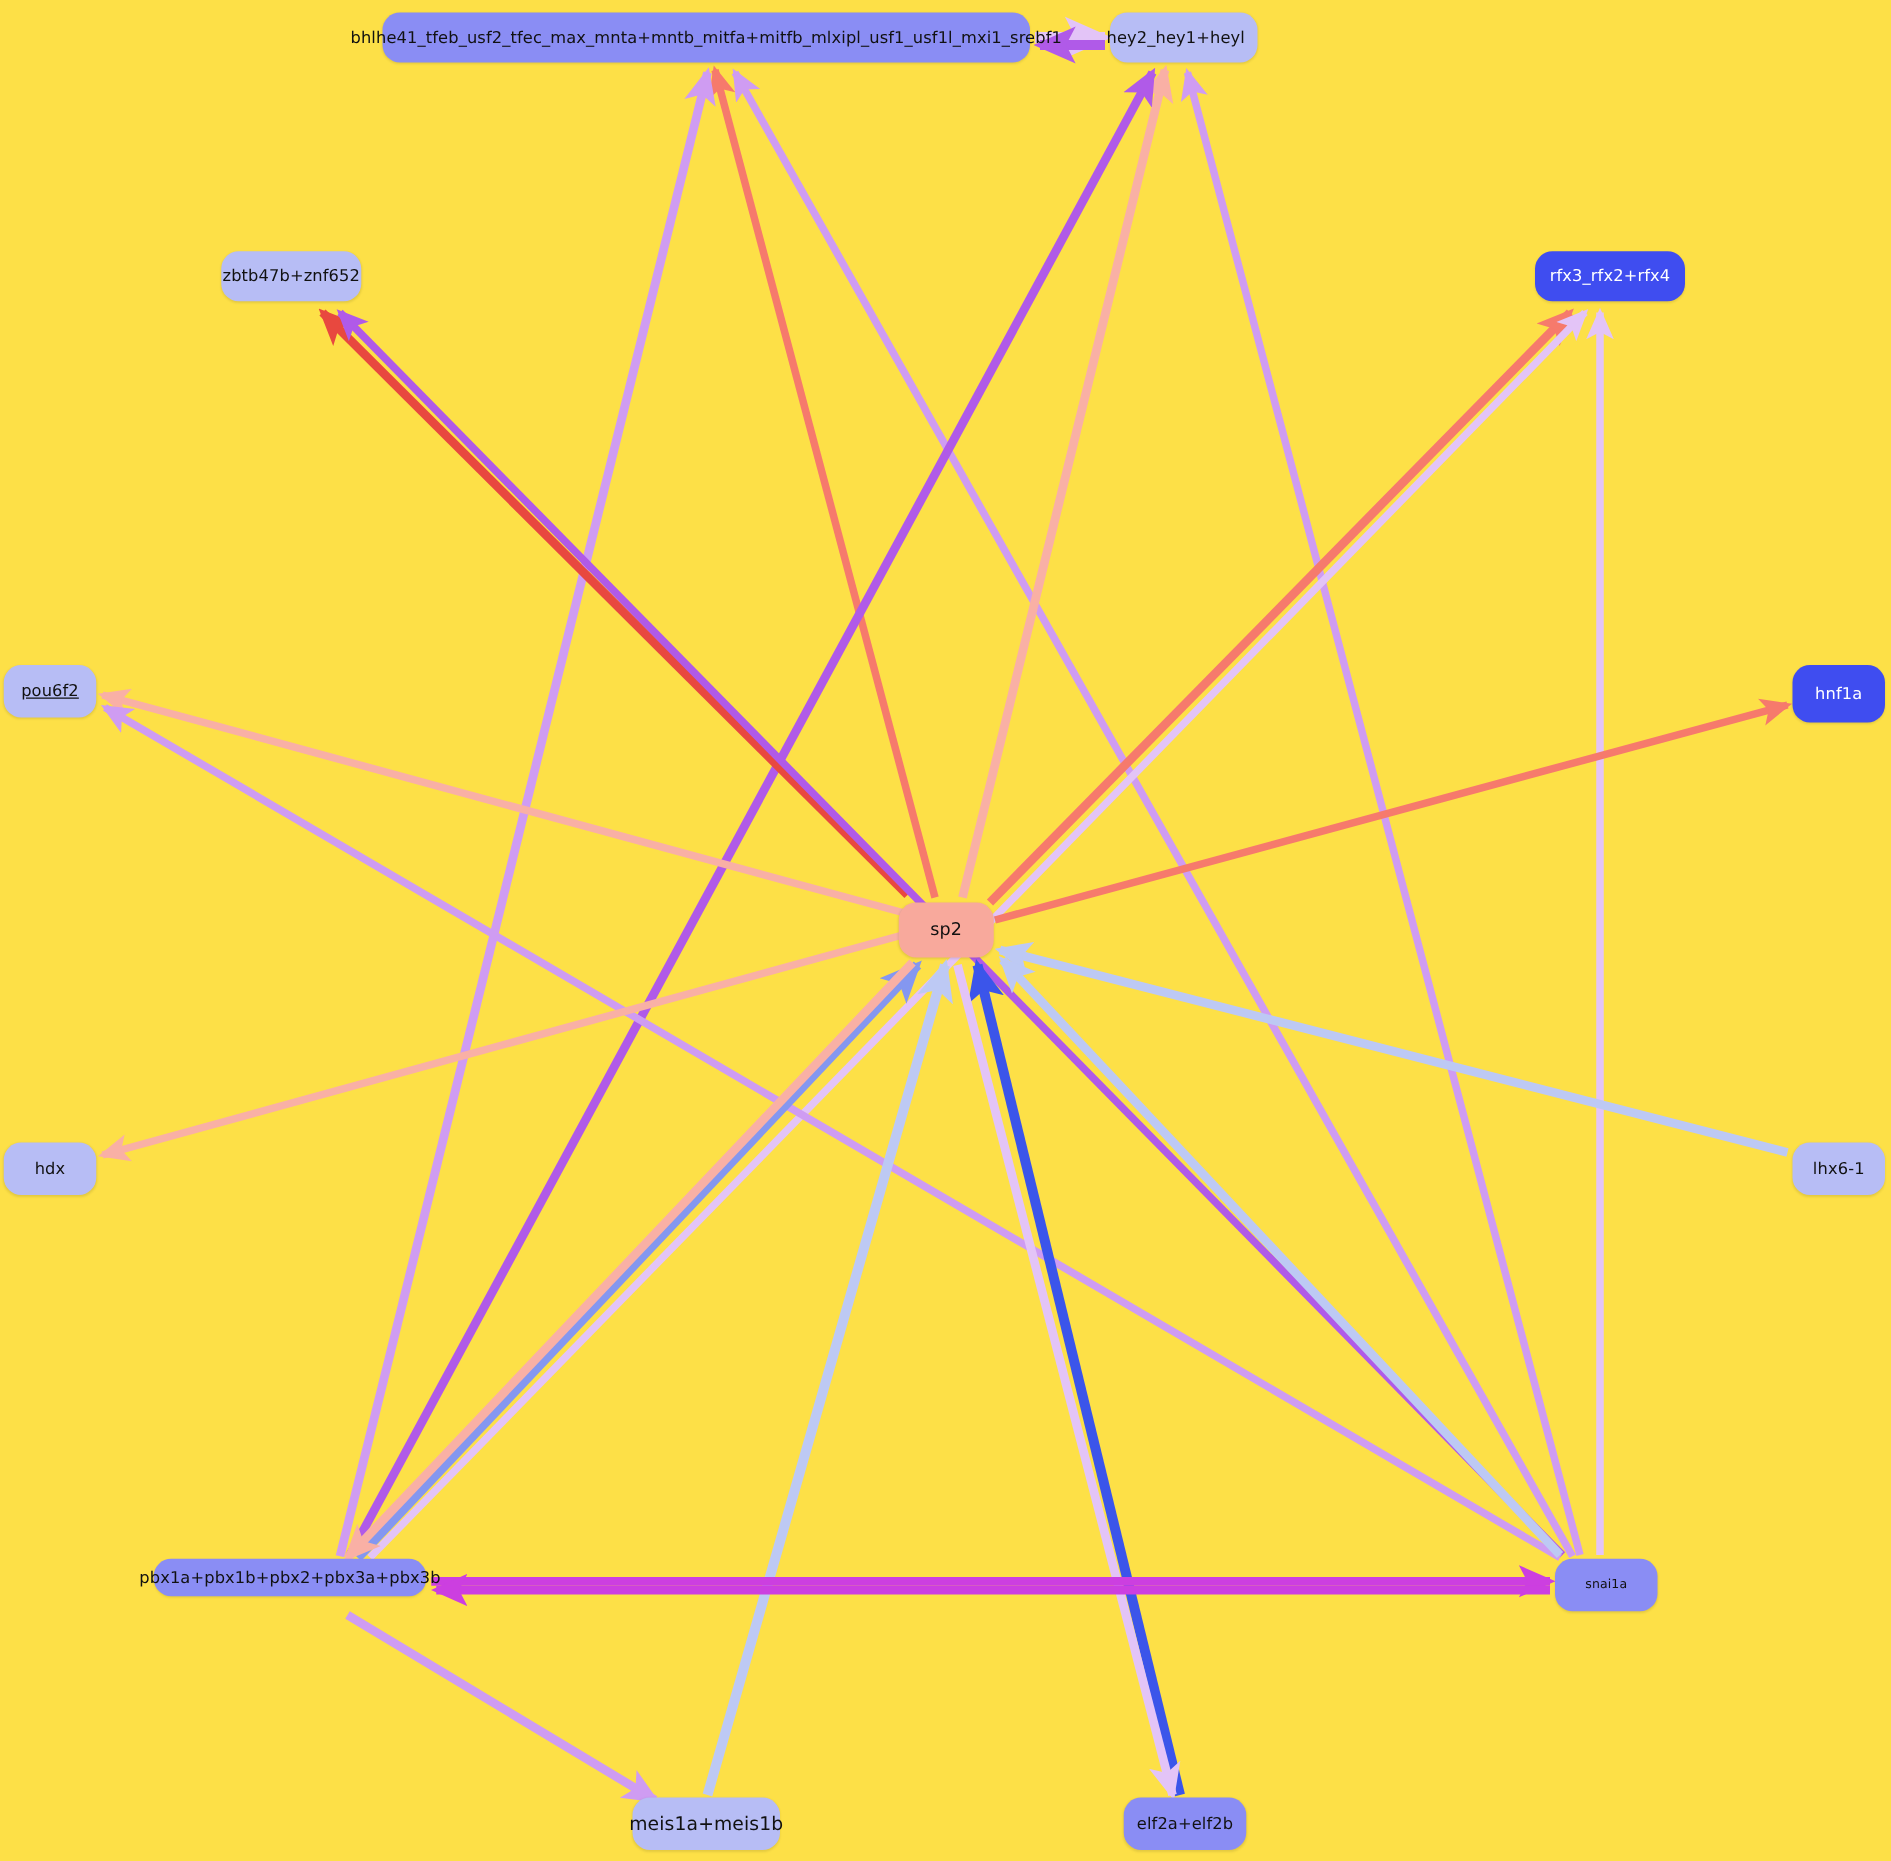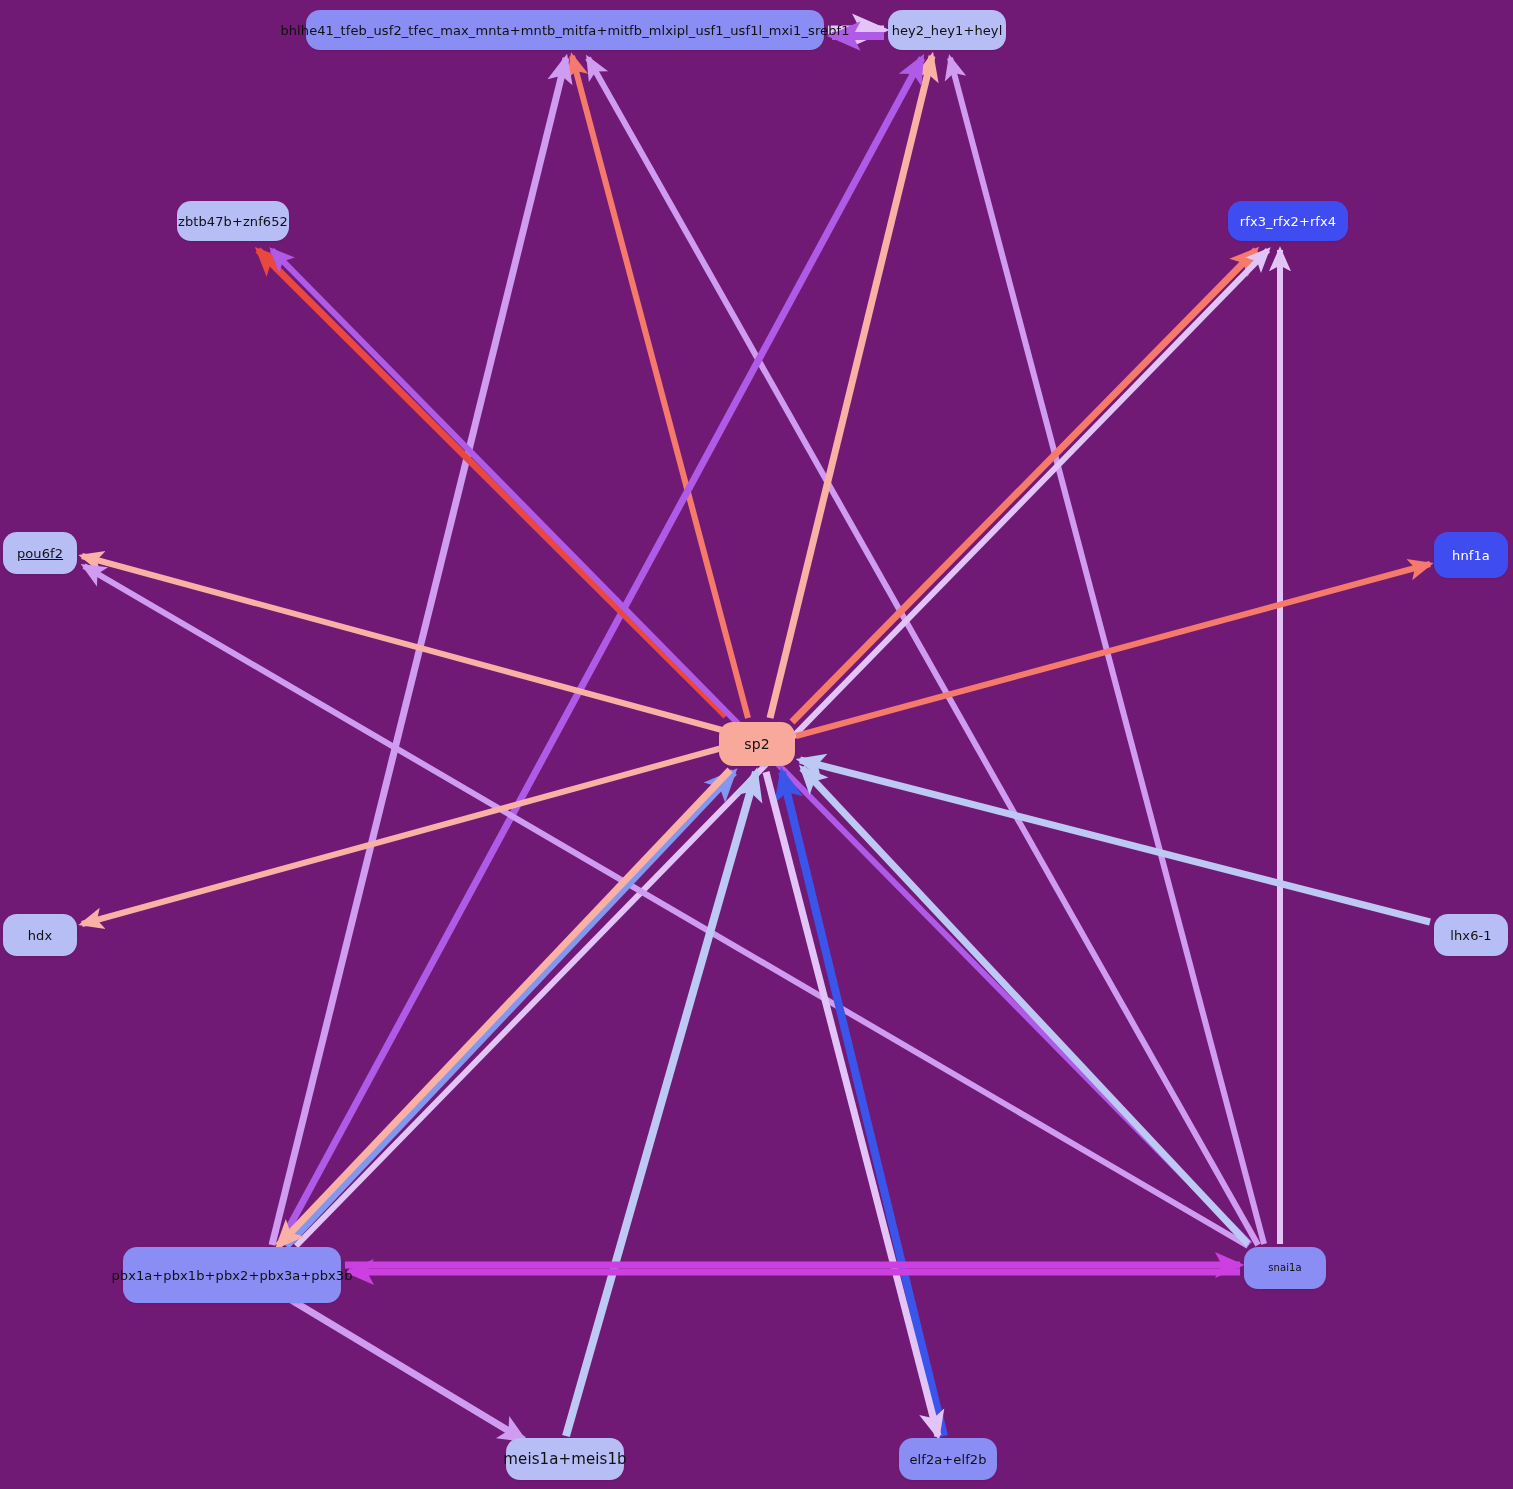--- a/index.html
+++ b/index.html
@@ -4,21 +4,21 @@
 <style>
   html, body {
     margin: 0;
     padding: 0;
     background: #ffffff;
   }
   #canvas {
     position: relative;
     width: 1513px;
     height: 1489px;
-    background: #701a75;
+    background: #fde047;
     overflow: hidden;
     font-family: "DejaVu Sans", "Liberation Sans", sans-serif;
   }
   #edge-layer {
     position: absolute;
     left: 0; top: 0;
     width: 1513px;
     height: 1489px;
     pointer-events: none;
   }
@@ -154,21 +154,21 @@
       <line x1="944" y1="1436" x2="782" y2="772" stroke="#3b55ea" stroke-width="8" stroke-linecap="butt" marker-end="url(#ar22)"></line>
       <line x1="766" y1="772" x2="938" y2="1436" stroke="#e3c4f7" stroke-width="7" stroke-linecap="butt" marker-end="url(#ar23)"></line>
       <line x1="278" y1="1292" x2="524" y2="1440" stroke="#cf9cf2" stroke-width="7" stroke-linecap="butt" marker-end="url(#ar24)"></line>
       <line x1="345" y1="1265" x2="1240" y2="1265" stroke="#cc3fe0" stroke-width="7" stroke-linecap="butt" marker-end="url(#ar25)"></line>
       <line x1="1240" y1="1272" x2="349" y2="1272" stroke="#cc3fe0" stroke-width="7" stroke-linecap="butt" marker-end="url(#ar26)"></line>
     </svg>
   <div id="node-layer">
       <div class="node" style="left: 306px; top: 10px; width: 518px; height: 40px; background: rgb(138, 141, 244); color: rgb(17, 17, 17); font-size: 13px;">
         <span class="lbl">bhlhe41_tfeb_usf2_tfec_max_mnta+mntb_mitfa+mitfb_mlxipl_usf1_usf1l_mxi1_srebf1</span>
       </div>
-      <div class="node" style="left: 888px; top: 10px; width: 118px; height: 40px; background: rgb(183, 189, 245); color: rgb(17, 17, 17); font-size: 13px;">
+      <div class="node" style="left: 888px; top: 10px; width: 118px; height: 40px; background: rgb(183, 189, 245); color: rgb(17, 17, 17); font-size: 13px; justify-content: flex-end;">
         <span class="lbl">hey2_hey1+heyl</span>
       </div>
       <div class="node" style="left: 177px; top: 201px; width: 112px; height: 40px; background: rgb(183, 189, 245); color: rgb(17, 17, 17); font-size: 13px;">
         <span class="lbl">zbtb47b+znf652</span>
       </div>
       <div class="node" style="left: 1228px; top: 201px; width: 120px; height: 40px; background: rgb(63, 77, 240); color: rgb(255, 255, 255); font-size: 13px;">
         <span class="lbl">rfx3_rfx2+rfx4</span>
       </div>
       <div class="node" style="left: 3px; top: 532px; width: 74px; height: 42px; background: rgb(183, 189, 245); color: rgb(17, 17, 17); font-size: 13px; text-decoration: underline;">
         <span class="lbl">pou6f2</span>
@@ -178,21 +178,21 @@
       </div>
       <div class="node" style="left: 719px; top: 722px; width: 76px; height: 44px; background: rgb(248, 169, 156); color: rgb(17, 17, 17); font-size: 14px;">
         <span class="lbl">sp2</span>
       </div>
       <div class="node" style="left: 3px; top: 914px; width: 74px; height: 42px; background: rgb(183, 189, 245); color: rgb(17, 17, 17); font-size: 13px;">
         <span class="lbl">hdx</span>
       </div>
       <div class="node" style="left: 1434px; top: 914px; width: 74px; height: 42px; background: rgb(183, 189, 245); color: rgb(17, 17, 17); font-size: 13px;">
         <span class="lbl">lhx6-1</span>
       </div>
-      <div class="node" style="left: 123px; top: 1247px; width: 218px; height: 56px; background: rgb(138, 141, 244); color: rgb(17, 17, 17); font-size: 13px;">
+      <div class="node" style="left: 123px; top: 1247px; width: 218px; height: 30px; background: rgb(138, 141, 244); color: rgb(17, 17, 17); font-size: 13px;">
         <span class="lbl">pbx1a+pbx1b+pbx2+pbx3a+pbx3b</span>
       </div>
       <div class="node" style="left: 1244px; top: 1247px; width: 82px; height: 42px; background: rgb(138, 141, 244); color: rgb(17, 17, 17); font-size: 10px;">
         <span class="lbl">snai1a</span>
       </div>
       <div class="node" style="left: 506px; top: 1438px; width: 118px; height: 42px; background: rgb(183, 189, 245); color: rgb(17, 17, 17); font-size: 15px;">
         <span class="lbl">meis1a+meis1b</span>
       </div>
       <div class="node" style="left: 899px; top: 1438px; width: 98px; height: 42px; background: rgb(138, 141, 244); color: rgb(17, 17, 17); font-size: 13px;">
         <span class="lbl">elf2a+elf2b</span>

